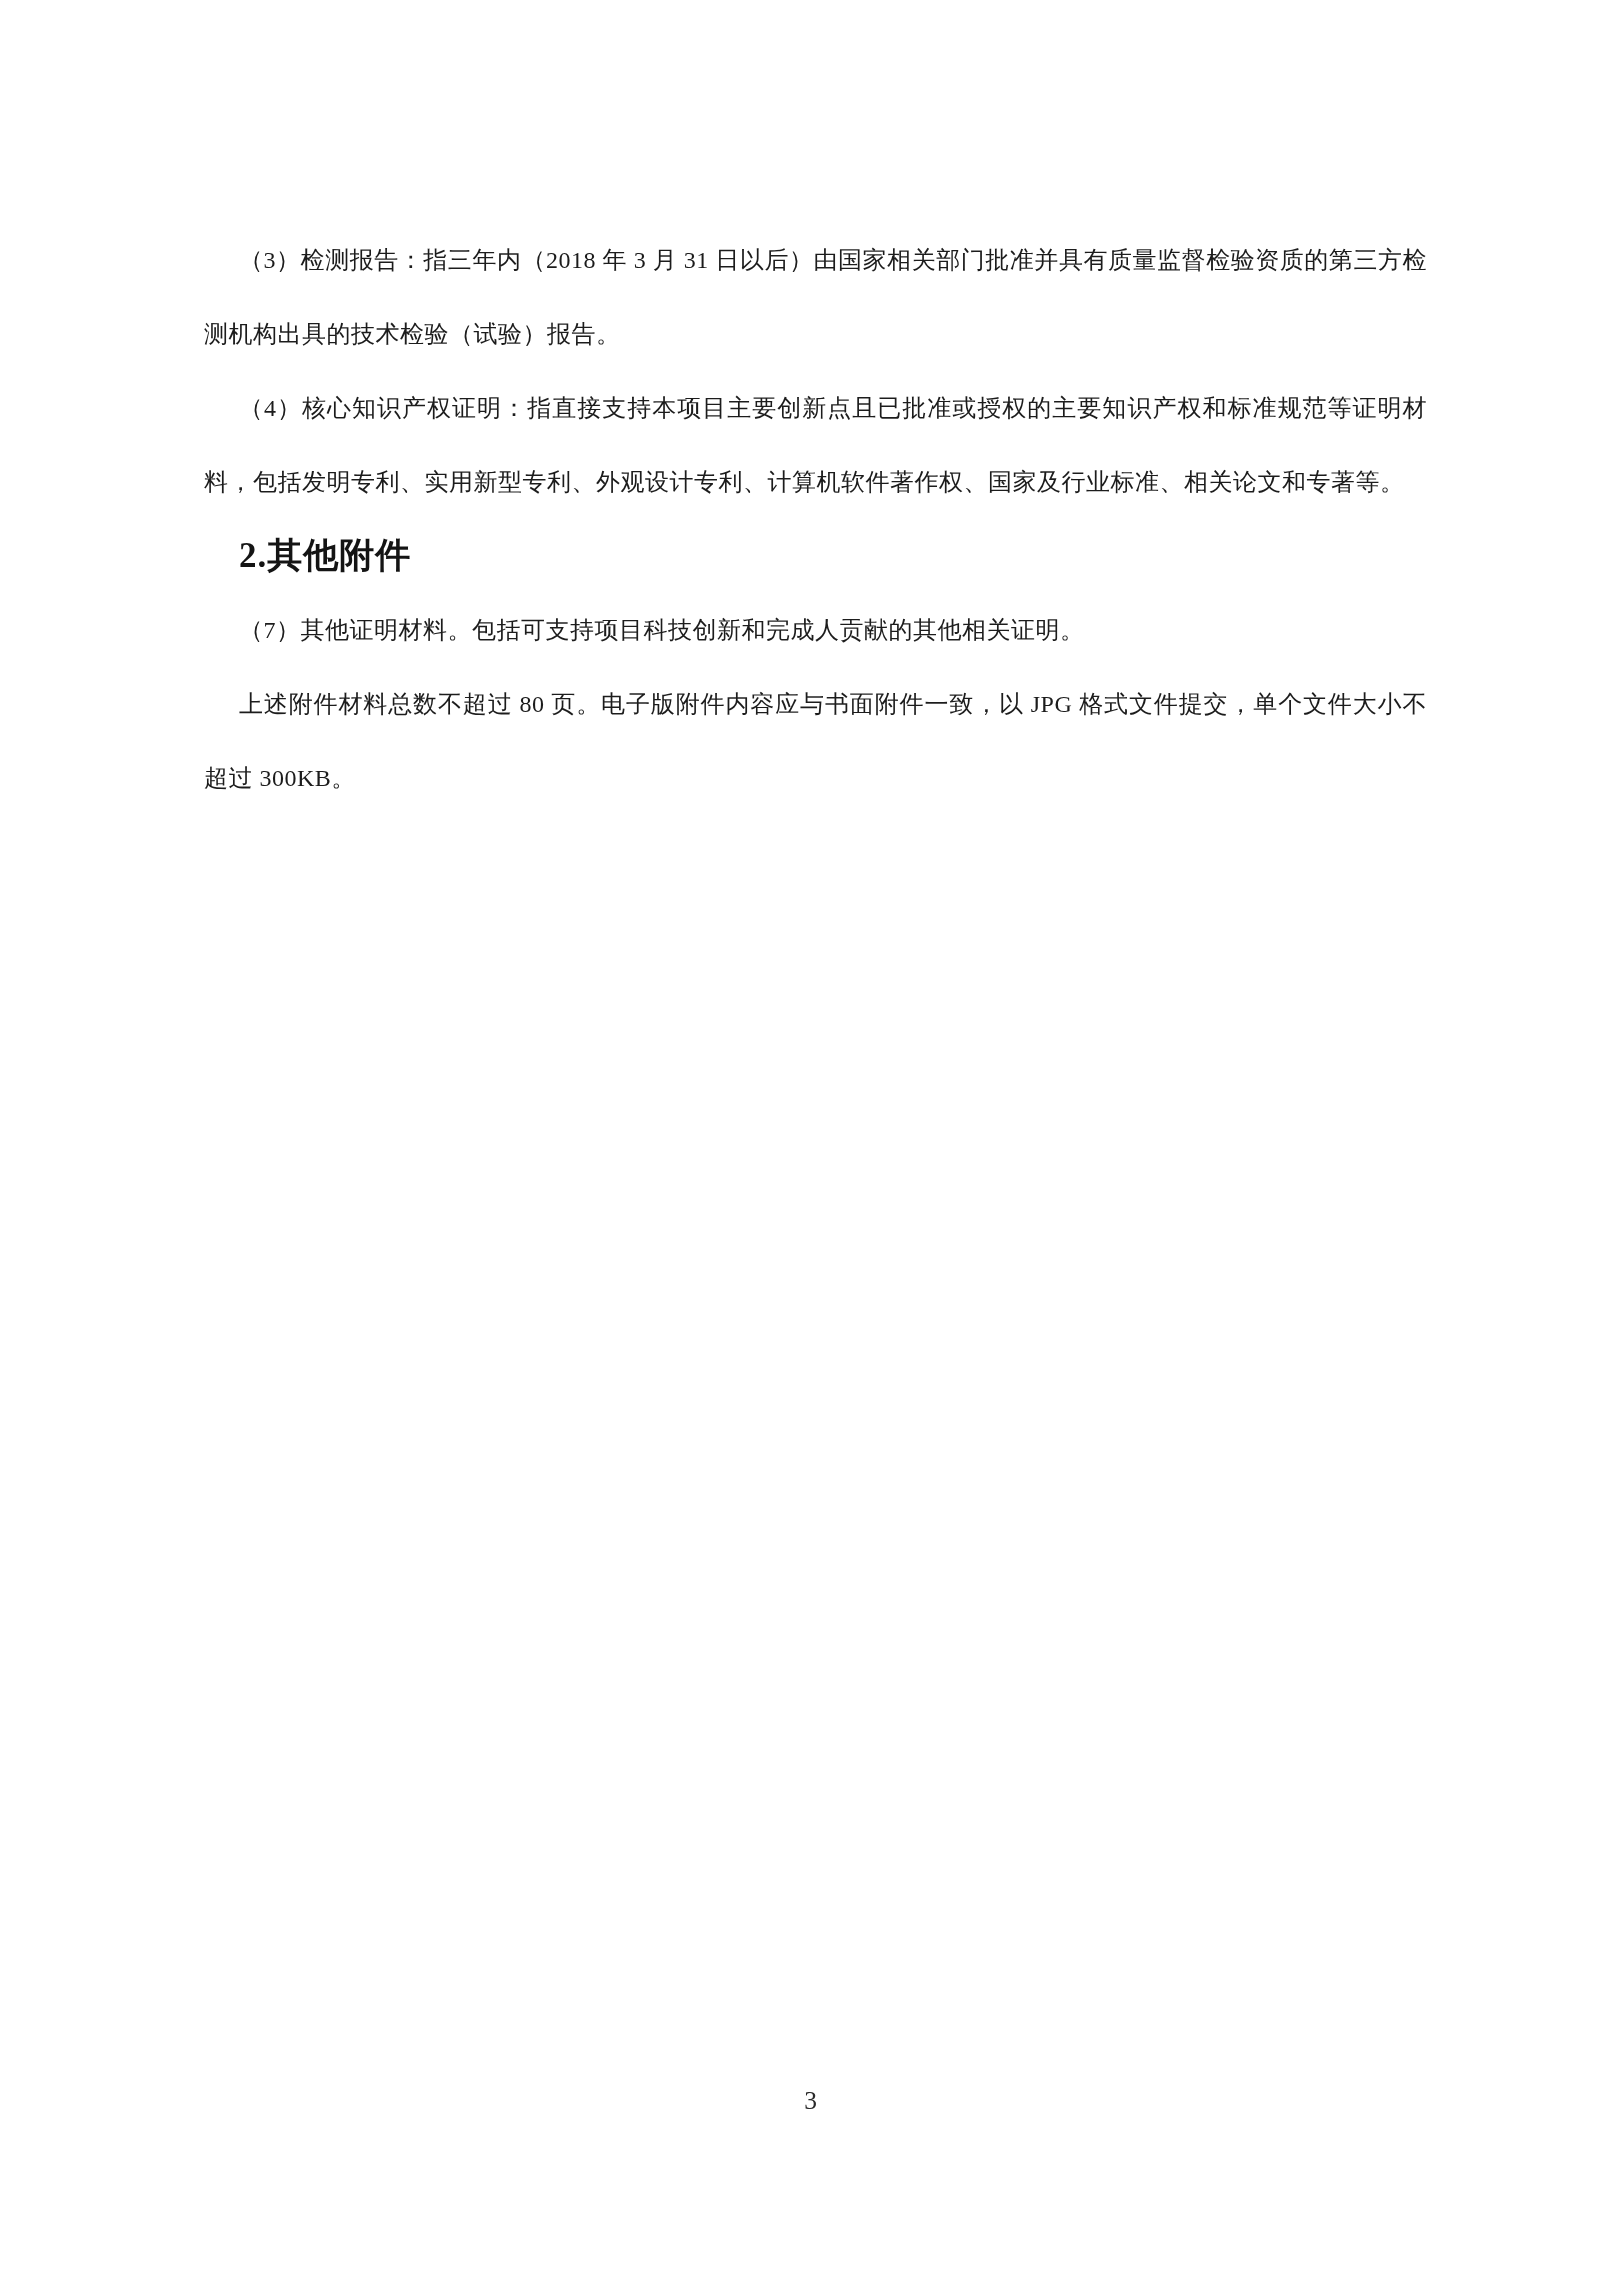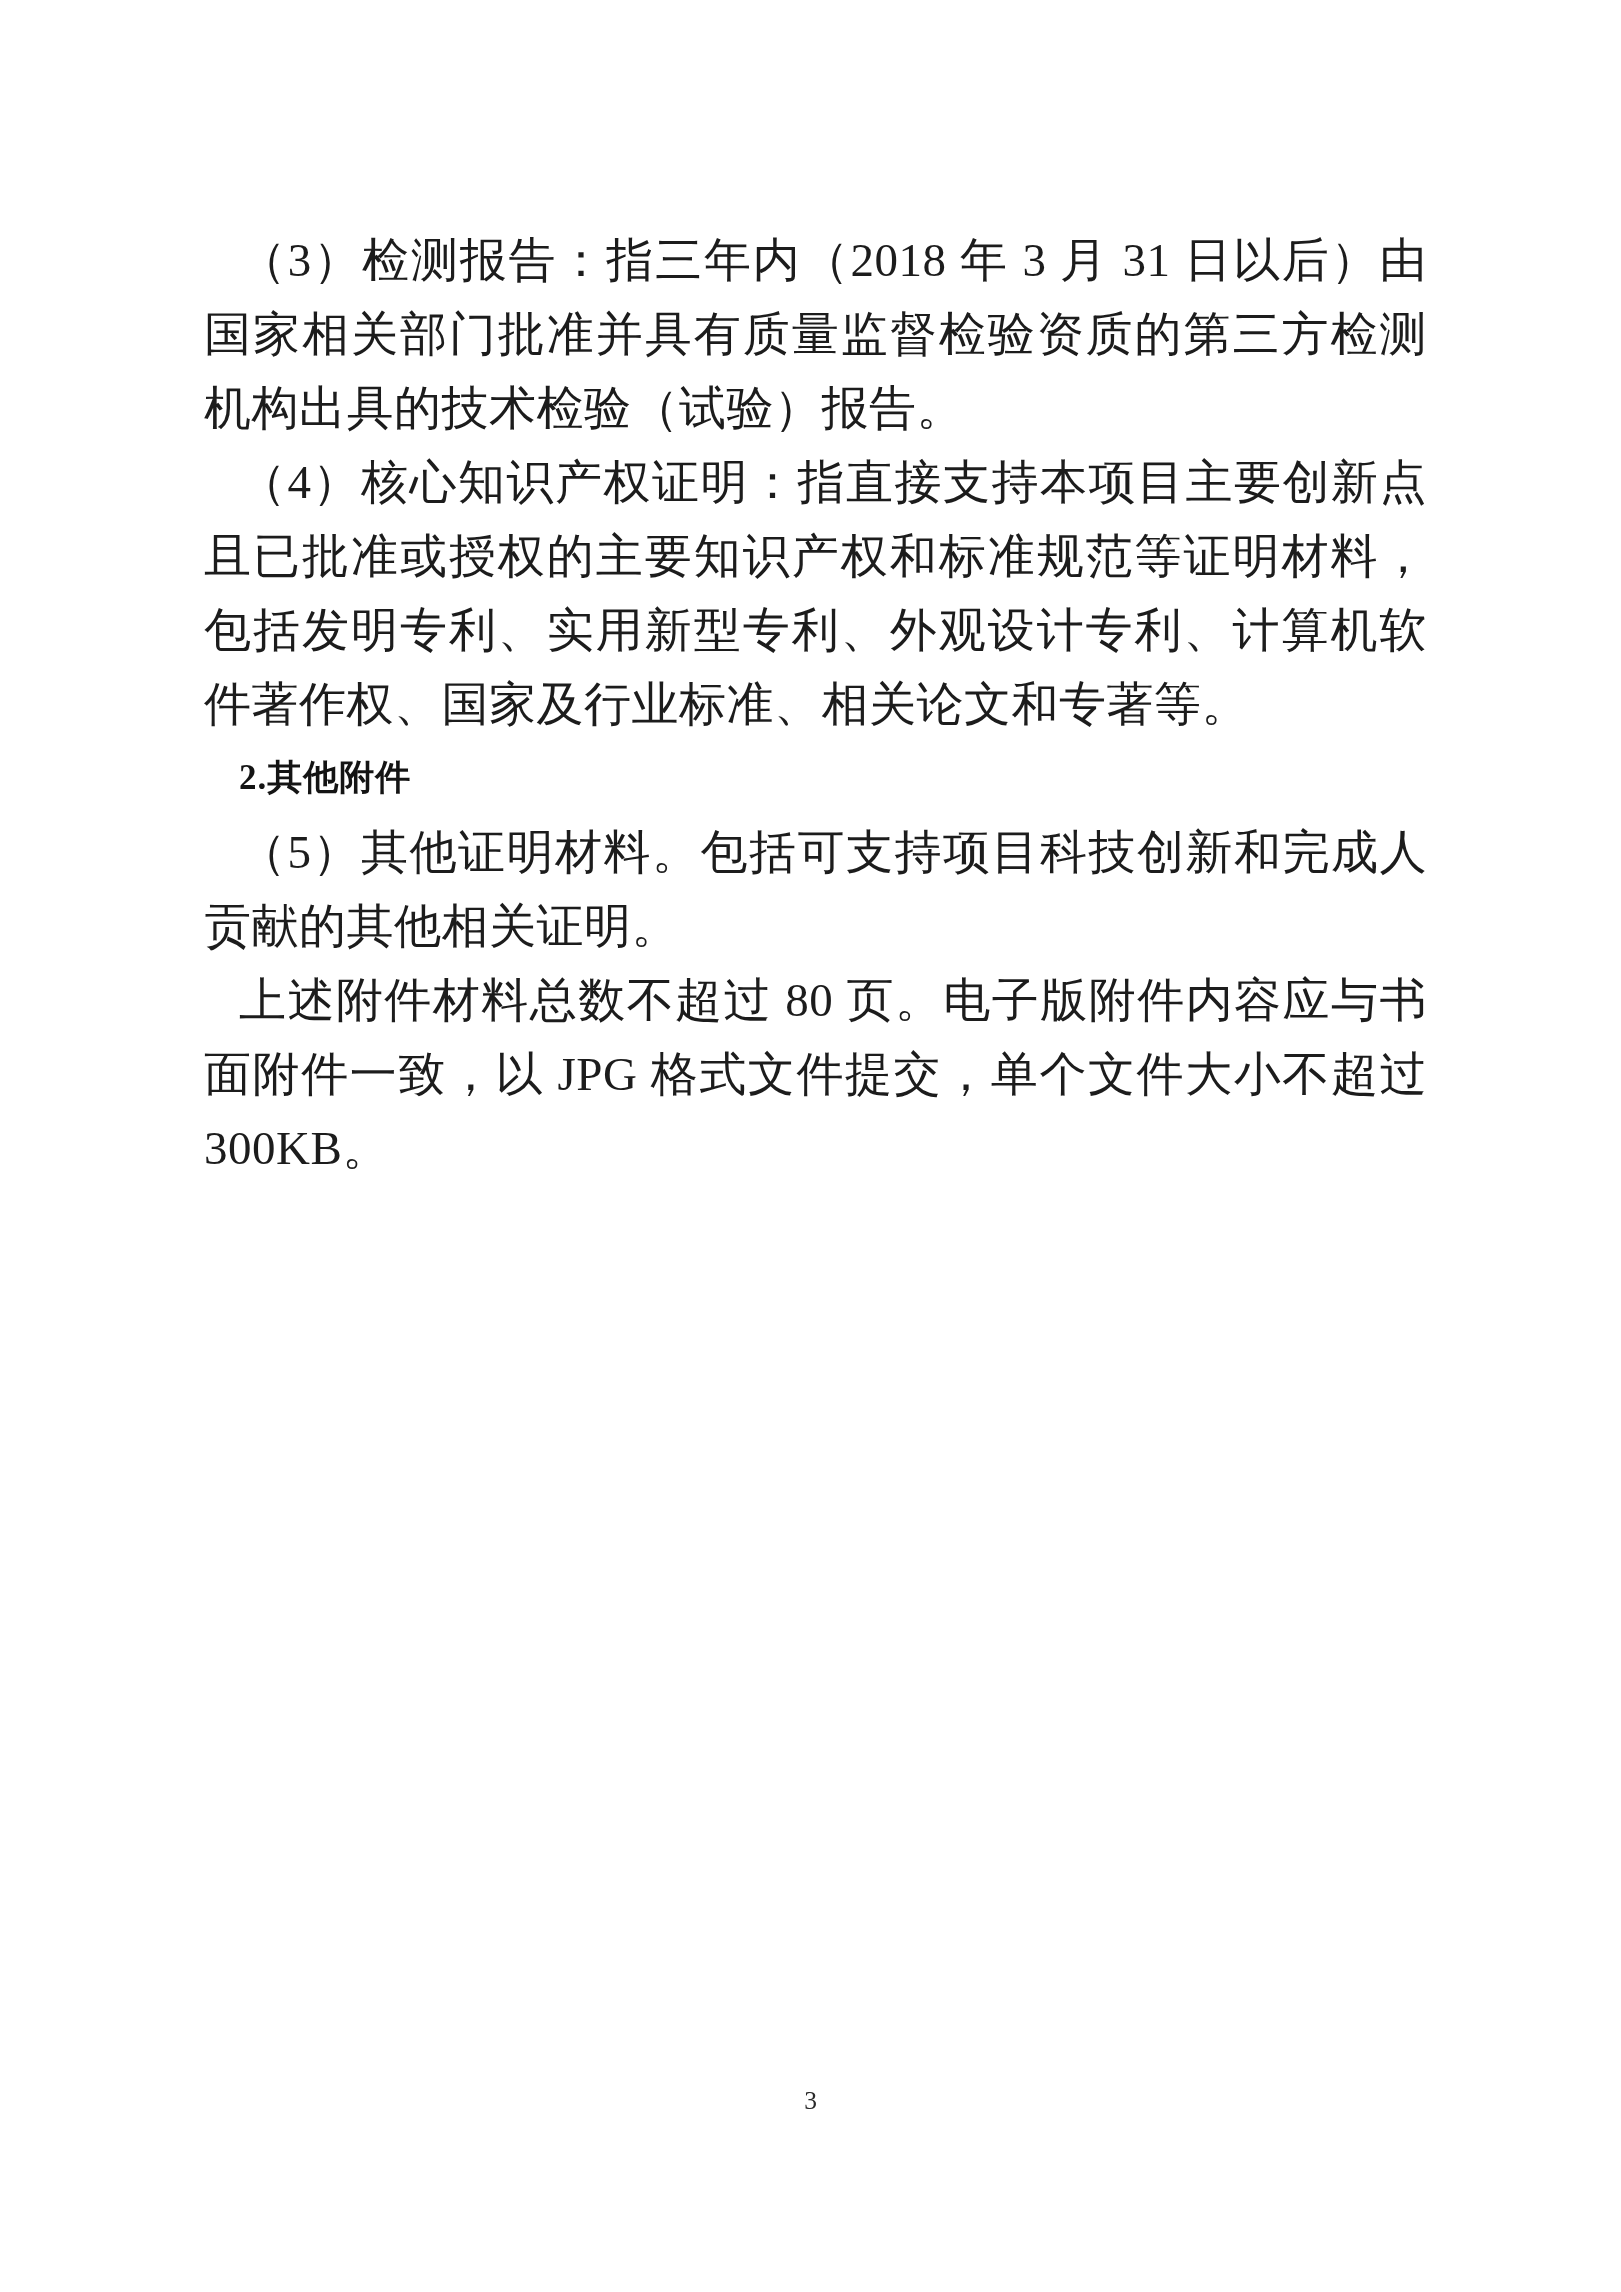--- a/index.html
+++ b/index.html
@@ -16,21 +16,21 @@
     overflow: hidden;
   }
   .content {
     position: absolute;
     left: 204px;
     top: 223px;
     width: 1223px;
   }
   .para {
     font-family: "Liberation Serif", "DejaVu Serif", serif;
-    font-size: 47px;
+    font-size: 24px;
     line-height: 74px;
     color: #1c1c1c;
     text-align: justify;
     text-justify: inter-ideograph;
     margin: 0;
     letter-spacing: 0.5px;
   }
   .para.indent {
     text-indent: 35px;
   }
@@ -56,18 +56,18 @@
   }
 </style>
 </head>
 <body>
 
 <div class="page">
   <div class="content">
     <p class="para indent">（3）检测报告：指三年内（2018 年 3 月 31 日以后）由国家相关部门批准并具有质量监督检验资质的第三方检测机构出具的技术检验（试验）报告。</p>
     <p class="para indent">（4）核心知识产权证明：指直接支持本项目主要创新点且已批准或授权的主要知识产权和标准规范等证明材料，包括发明专利、实用新型专利、外观设计专利、计算机软件著作权、国家及行业标准、相关论文和专著等。</p>
     <p class="heading">2.其他附件</p>
-    <p class="para indent">（5）其他证明材料。包括可支持项目科技创新和完成人贡献的其他相关证明。</p>
+    <p class="para indent">（7）其他证明材料。包括可支持项目科技创新和完成人贡献的其他相关证明。</p>
     <p class="para indent">上述附件材料总数不超过 80 页。电子版附件内容应与书面附件一致，以 JPG 格式文件提交，单个文件大小不超过 300KB。</p>
   </div>
   <div class="pagenum">3</div>
 </div>
 
 
 </body></html>

